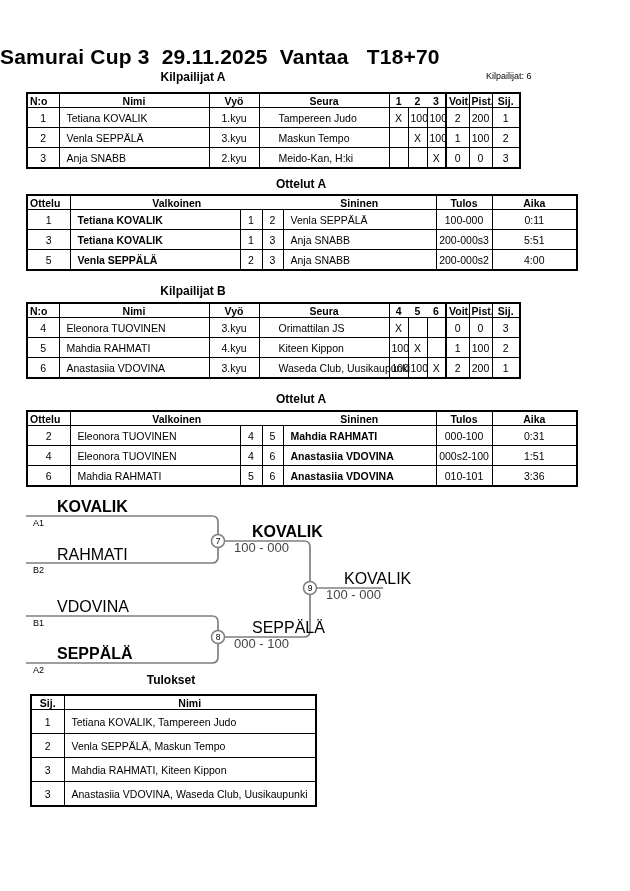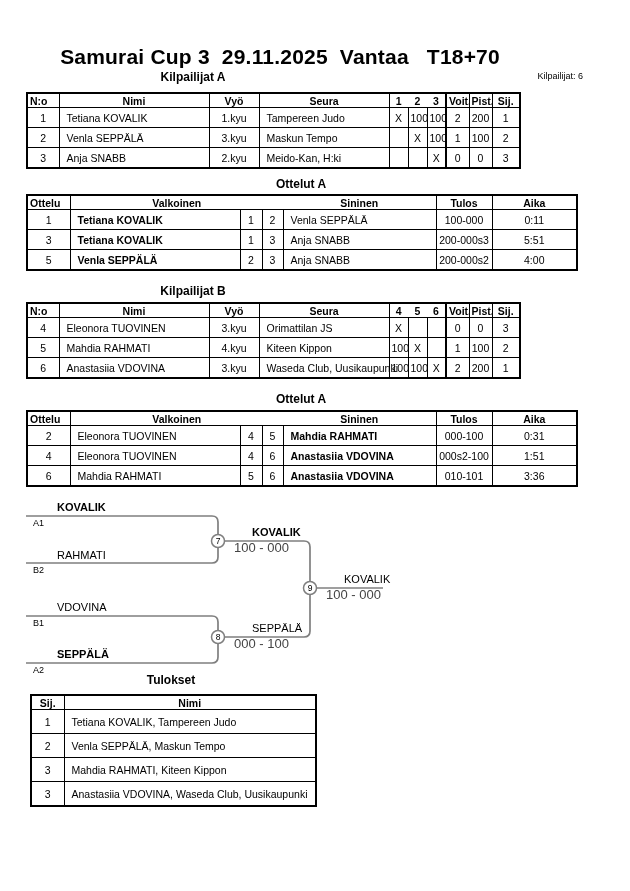--- a/index.html
+++ b/index.html
@@ -1,54 +1,54 @@
 <!DOCTYPE html>
 <html><head>
 <meta charset="utf-8">
 <style>
   html,body { margin:0; padding:0; background:#fff; }
   .page {
     position:relative; width:630px; height:891px; background:#fff;
     font-family:"Liberation Sans","DejaVu Sans",sans-serif; color:#000; overflow:hidden;
   }
   .title {
-    position:absolute; left:0; top:45px; width:560px; text-align:center;
+    position:absolute; left:0; top:45px; width:560px; 
     font-size:21px; font-weight:bold; white-space:pre; letter-spacing:0.2px;
   }
   .sec-title { position:absolute; font-size:12px; font-weight:bold; white-space:nowrap; }
   .center193 { left:0; width:386px; text-align:center; }
   .center301 { left:0; width:602px; text-align:center; }
   .center171 { left:0; width:342px; text-align:center; }
-  .comp-count { position:absolute; left:453px; top:71px; width:130px; text-align:right; font-size:9px; }
+  .comp-count { position:absolute; left:486px; top:71px; width:130px; text-align:left; font-size:9px; }
 
   table.tbl { position:absolute; border-collapse:collapse; table-layout:fixed; background:#fff; }
   table.tbl { border:2px solid #000; }
   .tbl th, .tbl td {
     border:1px solid #000; font-size:10.5px; padding:0 2px;
     white-space:nowrap; overflow:hidden; text-align:center; vertical-align:middle;
     height:19px; font-weight:normal;
   }
   .tbl tr.hdr th { height:13px; font-weight:bold; }
   .tbl .al { text-align:left; padding-left:2px; }
   .tbl td.name { text-align:left; padding-left:7px; }
-  .tbl td.seura { text-align:left; padding-left:7px; }
+  .tbl td.seura { text-align:left; padding-left:19px; }
   .tbl td.ovf { overflow:visible; }
   .bL { border-left:2px solid #000 !important; }
   .hdr th.s1 { border-right:none; }
   .hdr th.s2 { border-left:none; border-right:none; }
   .hdr th.s3 { border-left:none; }
   .hdr th.hv { border-right:none; }
   .hdr th.hs { border-left:none; }
   td.b { font-weight:bold; }
   table.results th { height:21px; }
   table.results td { height:23px; }
 
   
   .bk-svg { position:absolute; left:0; top:0; }
-  .bk-name { position:absolute; font-size:11px; line-height:12px; white-space:nowrap;padding-left:20px; }
+  .bk-name { position:absolute; font-size:16px; line-height:12px; white-space:nowrap;padding-left:20px; }
   .bk-name.b { font-weight:bold; }
   .bk-seed { position:absolute; font-size:9px; line-height:10px; white-space:nowrap; }
   .bk-score { position:absolute; font-size:13px; line-height:8px; color:#444; white-space:nowrap; }
   .bk-cnum { position:absolute; width:14px; text-align:center; font-size:8.5px; line-height:10px; }
 </style>
 </head>
 <body>
 
 <div class="page">
 

